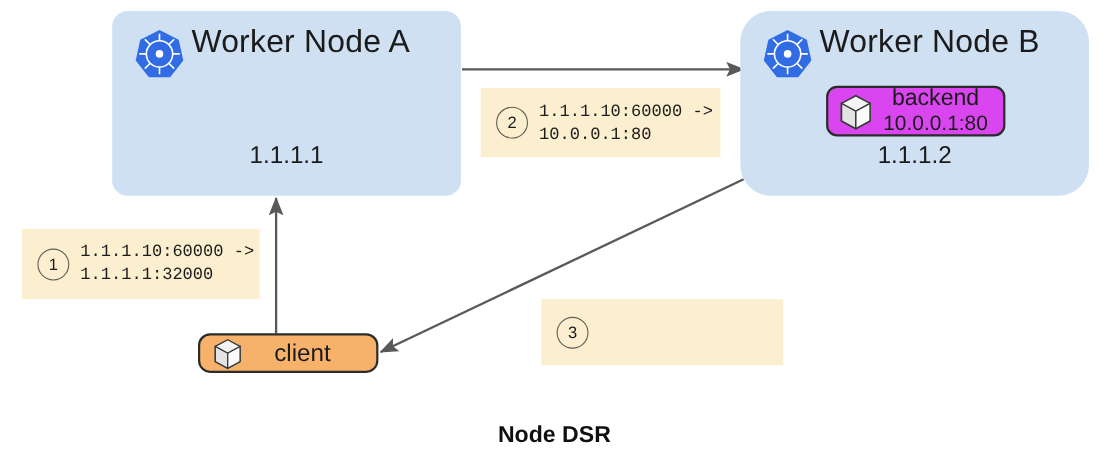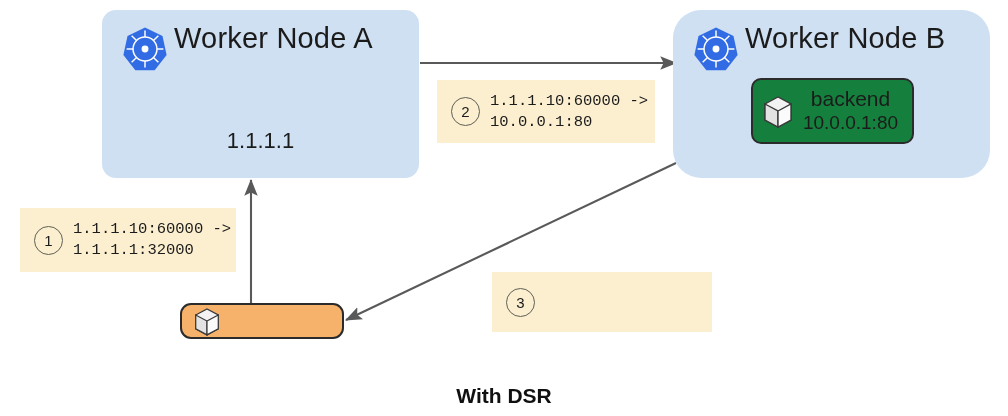--- a/index.html
+++ b/index.html
@@ -210,57 +210,59 @@
           <line x1="76" y1="50" x2="90" y2="50"></line>
           <line x1="31.6" y1="31.6" x2="21" y2="21"></line>
           <line x1="68.4" y1="68.4" x2="79" y2="79"></line>
           <line x1="31.6" y1="68.4" x2="21" y2="79"></line>
           <line x1="68.4" y1="31.6" x2="79" y2="21"></line>
         </g>
       </svg>
     </span>
     <div class="node-title">Worker Node B</div>
 
-    <div class="pod-box" style="left:78px; top:68px; width:163px; height:66px; background:#15803d;">
+    <div class="pod-box" style="left:78px; top:68px; width:163px; height:46px; background:#d946ef;">
       <span class="cube-icon">
         <svg viewBox="0 0 30 34" width="30" height="34">
           <polygon points="2,10 15,3 28,10 28,26 15,33 2,26" fill="#f3f3f3" stroke="#3a3a3a" stroke-width="1.4"></polygon>
           <polygon points="2,10 15,17 15,33 2,26" fill="#e3e3e3" stroke="#3a3a3a" stroke-width="1.4"></polygon>
           <polygon points="15,17 28,10 28,26 15,33" fill="#fbfbfb" stroke="#3a3a3a" stroke-width="1.4"></polygon>
         </svg>
       </span>
       <span class="pod-text">
         <span class="pod-name">backend</span>
         <span class="pod-ip">10.0.0.1:80</span>
       </span>
     </div>
 
+    <div class="node-ip">1.1.1.2</div>
   </div>
 
   <div class="client-box" style="left:180px; top:303px; width:164px; height:36px; background:#f6b26b;">
     <span class="cube-icon" style="width:26px;height:30px;margin-left:12px;margin-right:2px;">
       <svg viewBox="0 0 30 34" width="26" height="30">
         <polygon points="2,10 15,3 28,10 28,26 15,33 2,26" fill="#f3f3f3" stroke="#3a3a3a" stroke-width="1.4"></polygon>
         <polygon points="2,10 15,17 15,33 2,26" fill="#e3e3e3" stroke="#3a3a3a" stroke-width="1.4"></polygon>
         <polygon points="15,17 28,10 28,26 15,33" fill="#fbfbfb" stroke="#3a3a3a" stroke-width="1.4"></polygon>
       </svg>
     </span>
+    <span class="client-label">client</span>
   </div>
 
   <div class="callout" style="left:20px; top:208px; width:216px; height:64px; background:#fcefd0;">
     <span class="callout-num">1</span>
     <span class="callout-text">1.1.1.10:60000 -&gt;
 1.1.1.1:32000</span>
   </div>
 
   <div class="callout" style="left:437px; top:80px; width:218px; height:63px; background:#fcefd0;">
     <span class="callout-num">2</span>
     <span class="callout-text">1.1.1.10:60000 -&gt;
 10.0.0.1:80</span>
   </div>
 
   <div class="callout" style="left:492px; top:272px; width:220px; height:60px; background:#fcefd0;">
     <span class="callout-num">3</span>
   </div>
 
-  <div class="caption">With DSR</div>
+  <div class="caption">Node DSR</div>
 
 </div>
 
 </body></html>

